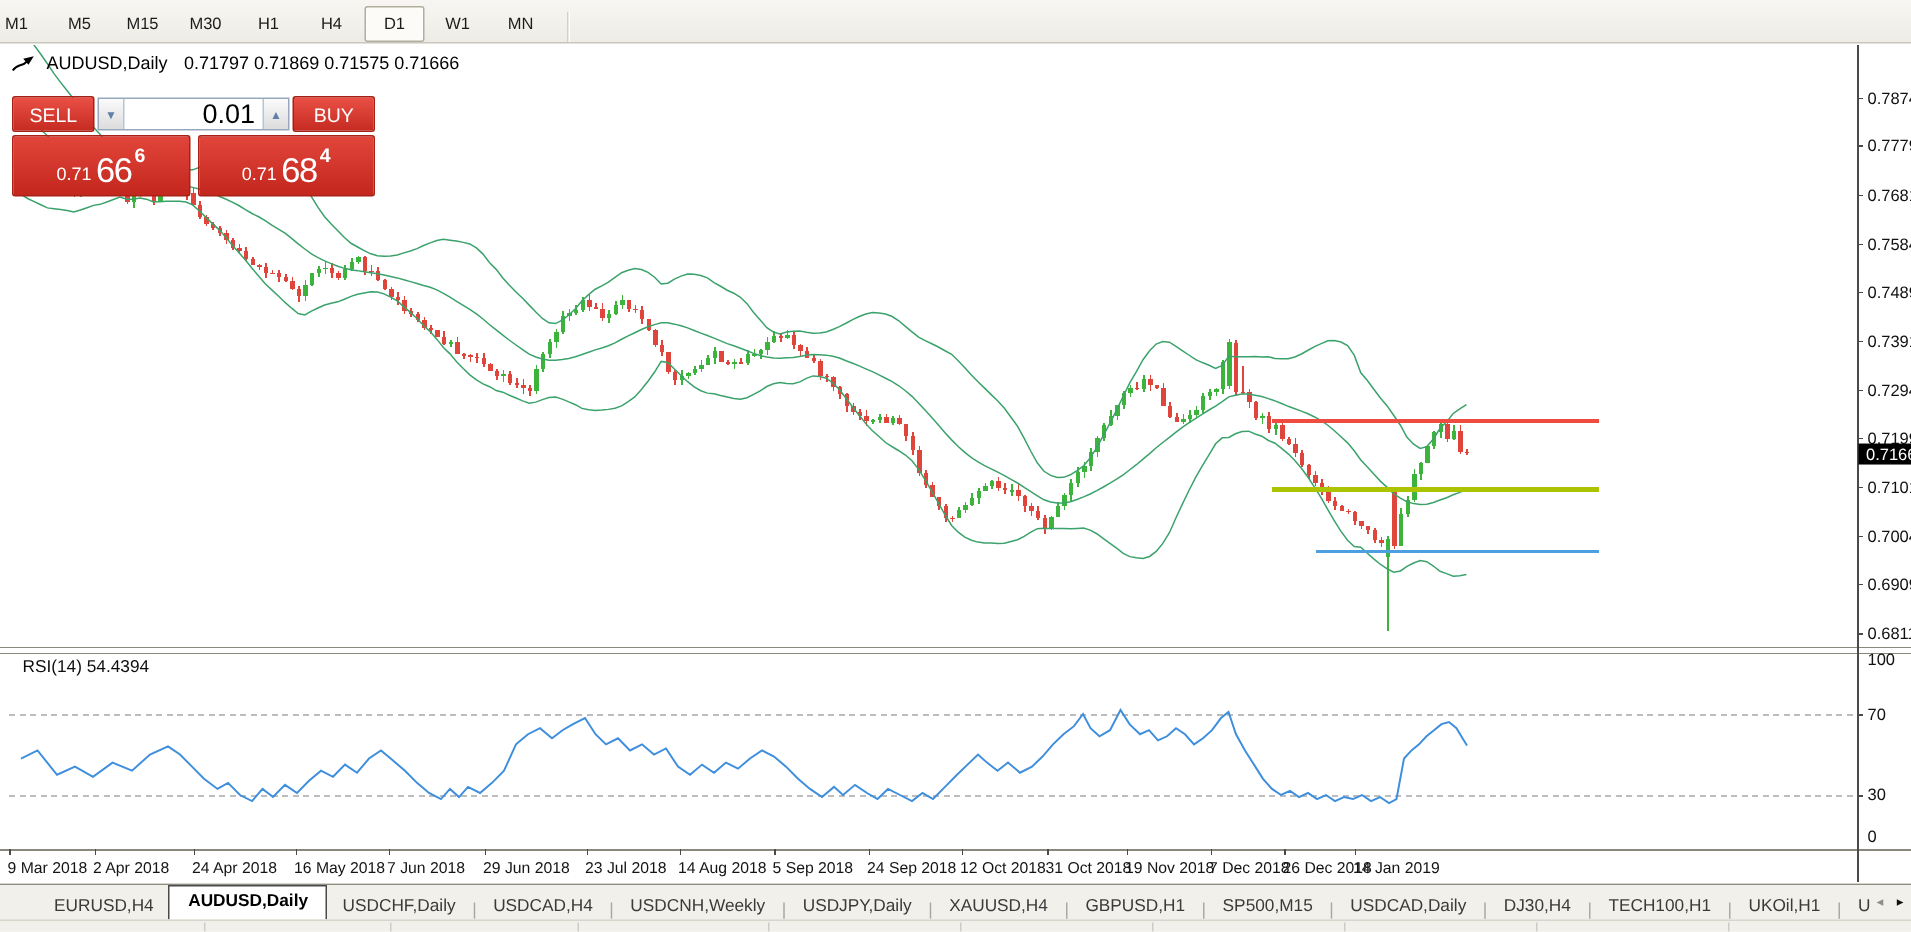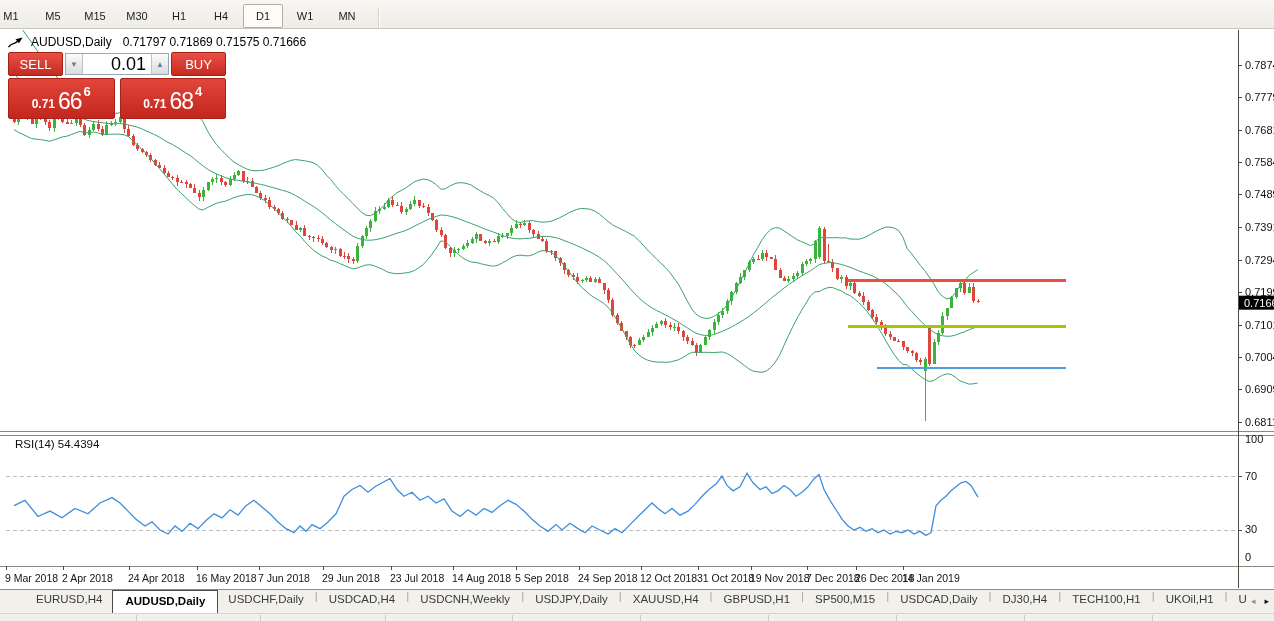--- a/index.html
+++ b/index.html
@@ -17,42 +17,42 @@
   .tf-btn.active{background:#FCFBF7;border:1px solid #B2AE9E;box-shadow:inset 0 0 3px #fff}
   .toolbar-sep{width:1px;height:20px;background:#D3D0C6;border-right:1px solid #FFF;margin-left:10px}
   
   .chart-window{position:absolute;top:28px;left:0;width:1274px;height:561px;background:#fff;
     border-bottom:1px solid #8F8D82}
   #chart-svg{position:absolute;left:0;top:0}
   .chart-title{position:absolute;left:8px;top:7px;display:flex;gap:7px;align-items:center;
     font-size:12px;color:#000;z-index:5;white-space:nowrap}
   .chart-title .vals{margin-left:4px}
   
-  .trade-panel{position:absolute;left:8px;top:24px;width:218px;z-index:6}
+  .trade-panel{position:absolute;left:8px;top:36px;width:242px;z-index:6}
   .tp-row{display:flex;align-items:center}
   .sell-btn,.buy-btn{flex:0 0 53px;height:22px;background:linear-gradient(#EA5045,#C52B21);
     border:1px solid #A52015;border-radius:2px;color:#fff;font-size:13px;
     display:flex;align-items:center;justify-content:center;cursor:pointer}
   .spin{display:flex;height:20px;border:1px solid #98A8BC;background:#fff;flex:1;margin:0 2px}
   .spin-btn{width:16px;background:linear-gradient(#FBFBFB,#DCDCDC);color:#5E7FA6;font-size:8px;
     display:flex;align-items:center;justify-content:center;cursor:pointer}
   .spin-btn.down{border-right:1px solid #B8C4D2}
   .spin-btn.up{border-left:1px solid #B8C4D2}
   .lot-value{flex:1;display:flex;align-items:center;justify-content:flex-end;padding-right:5px;
     font-size:18px;color:#000}
   .price-row{display:flex;gap:5px;margin-top:2px}
   .price-box{flex:1;height:37px;background:linear-gradient(#E2463B,#C2261C);border:1px solid #A82016;
     border-radius:2px;color:#fff;display:flex;align-items:flex-end;justify-content:center;
     padding:0 4px 2px;cursor:pointer}
-  .pfx{font-size:12px;font-weight:bold;margin:0 3px 5px 0}
+  .pfx{font-size:12px;font-weight:normal;margin:0 3px 5px 0}
   .big{font-size:23px;line-height:29px;letter-spacing:-1px}
   .sup{font-size:13px;font-weight:bold;margin:0 0 17px 2px}
   
   .tabbar{position:absolute;top:590px;left:0;width:1274px;height:23px;background:#F1F0EB;
-    display:flex;align-items:flex-start;padding-left:26px;font-size:11.5px;color:#3a3a3a;box-sizing:border-box}
+    display:flex;align-items:flex-end;padding-left:26px;font-size:11.5px;color:#3a3a3a;box-sizing:border-box}
   .tab{padding:3px 10px;white-space:nowrap;cursor:pointer}
   .tab.active{background:#fff;border:1px solid #4a4a4a;border-bottom:none;color:#000;
     padding:4px 12px 6px;margin-top:0px;font-weight:bold}
   .tab-pipe{color:#A9A69B;padding:0 1px}
   .tab-arrows{position:absolute;right:5px;top:6px;display:flex;gap:9px;font-size:9px}
   .tab-arrows span{cursor:pointer}
   .arrow-left{color:#8e8e8e}
   .arrow-right{color:#111}
   .strip{position:absolute;top:613px;left:0;height:8px;width:1274px;background:#F1F0EB;
     border-top:1px solid #D8D5CB}

